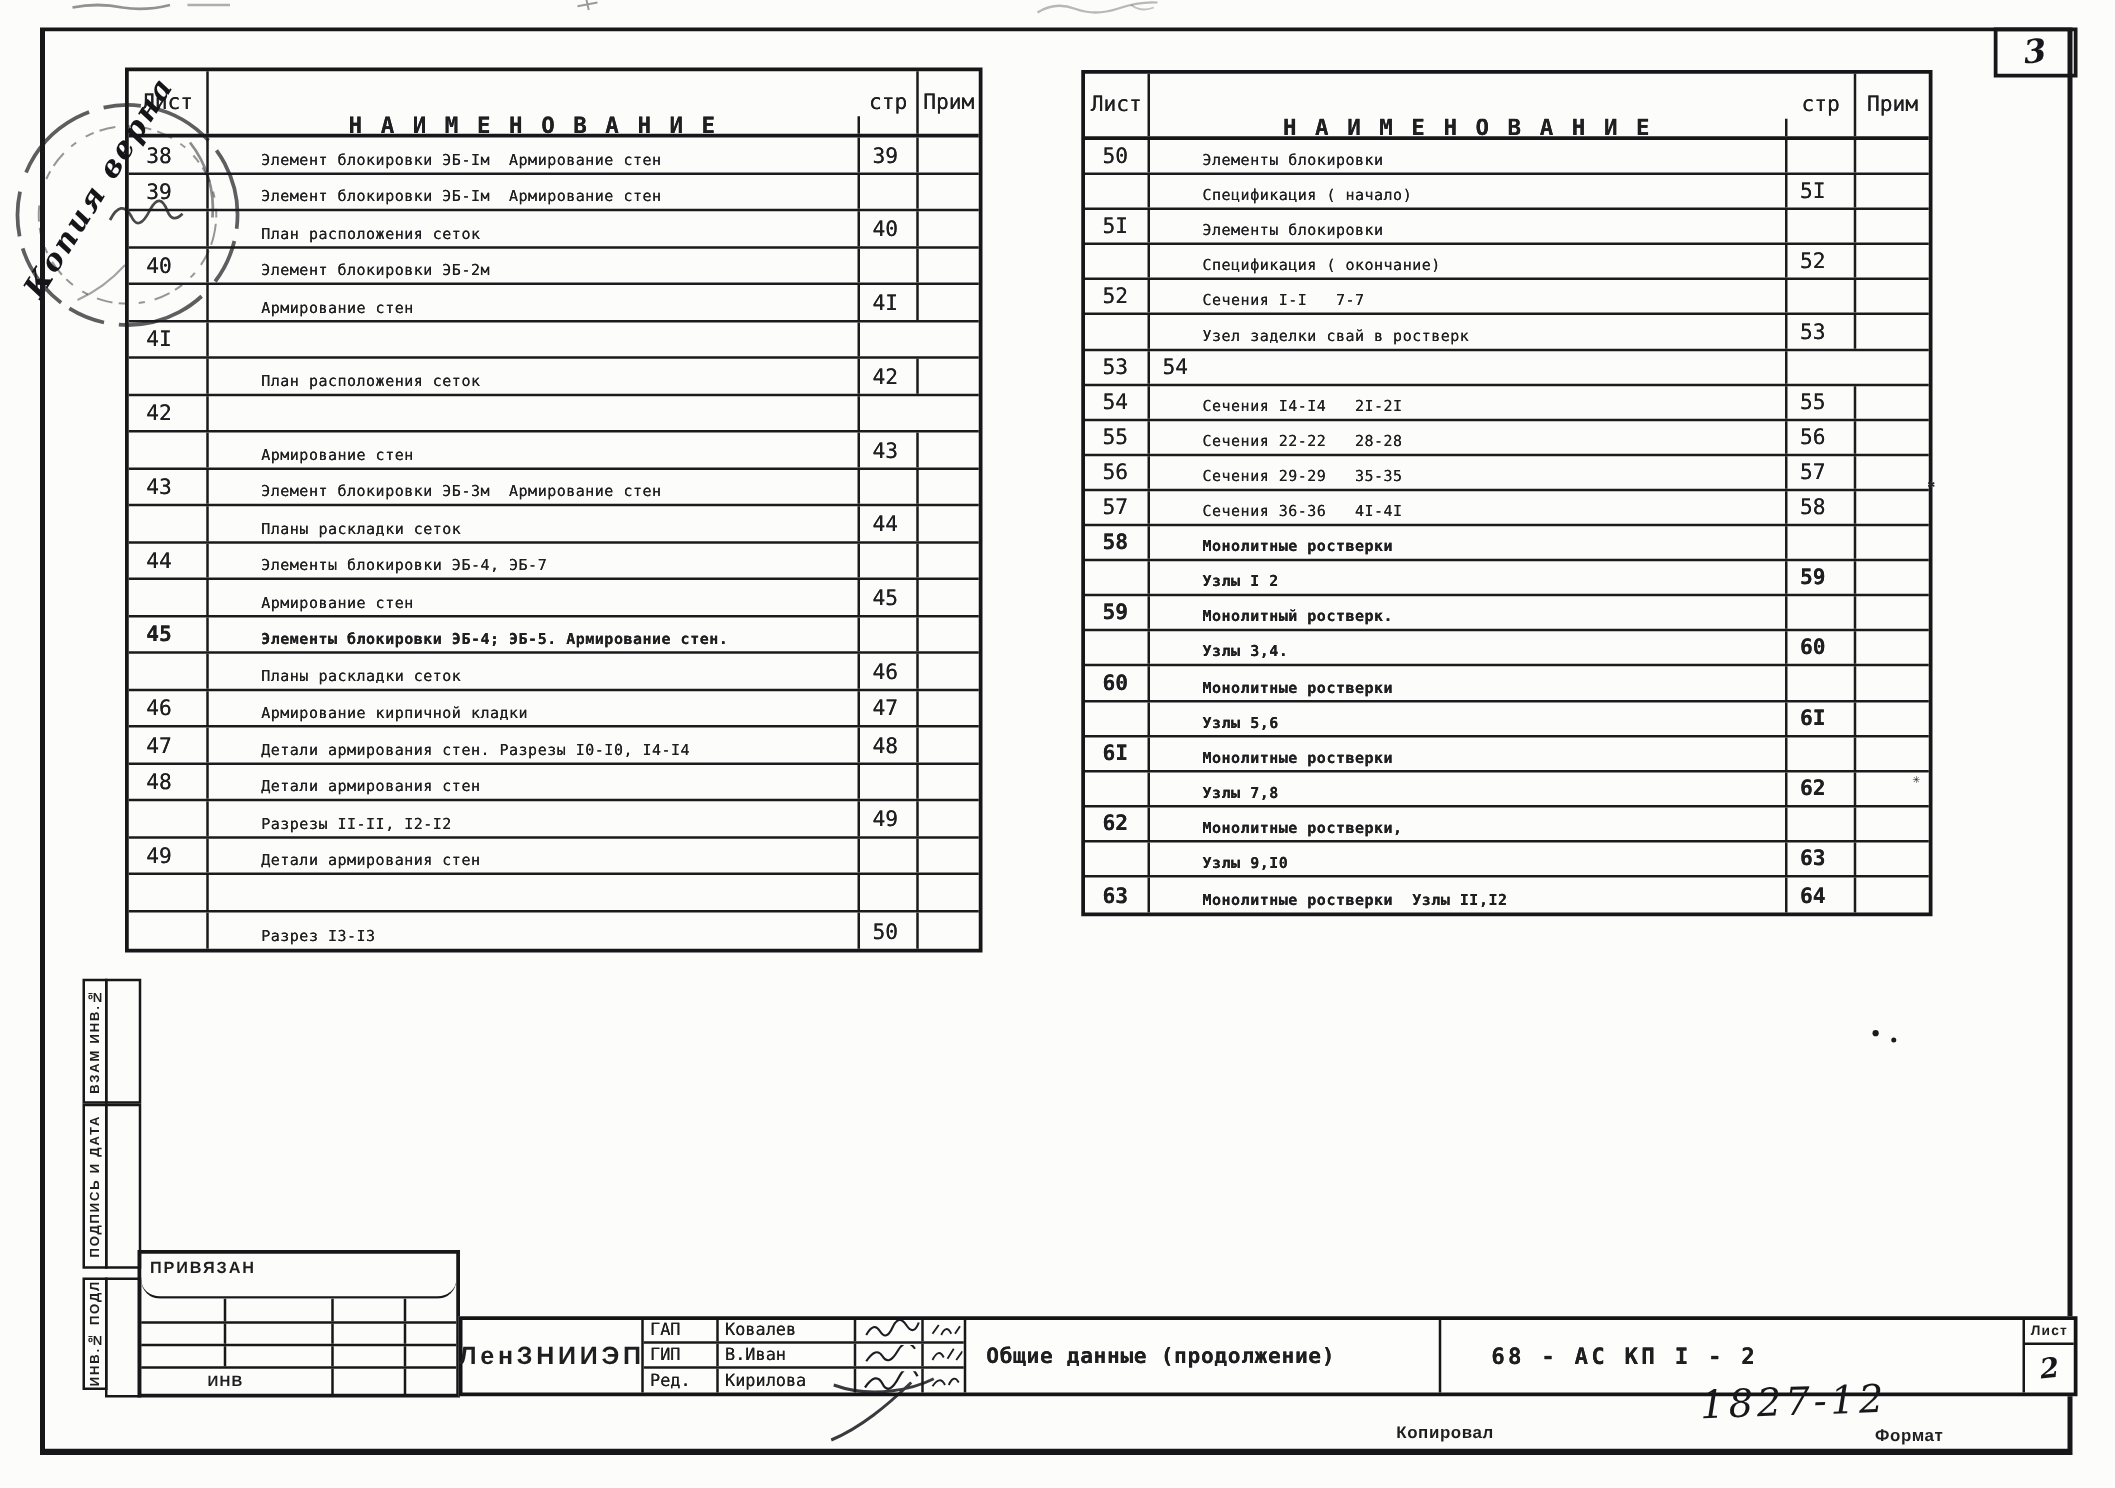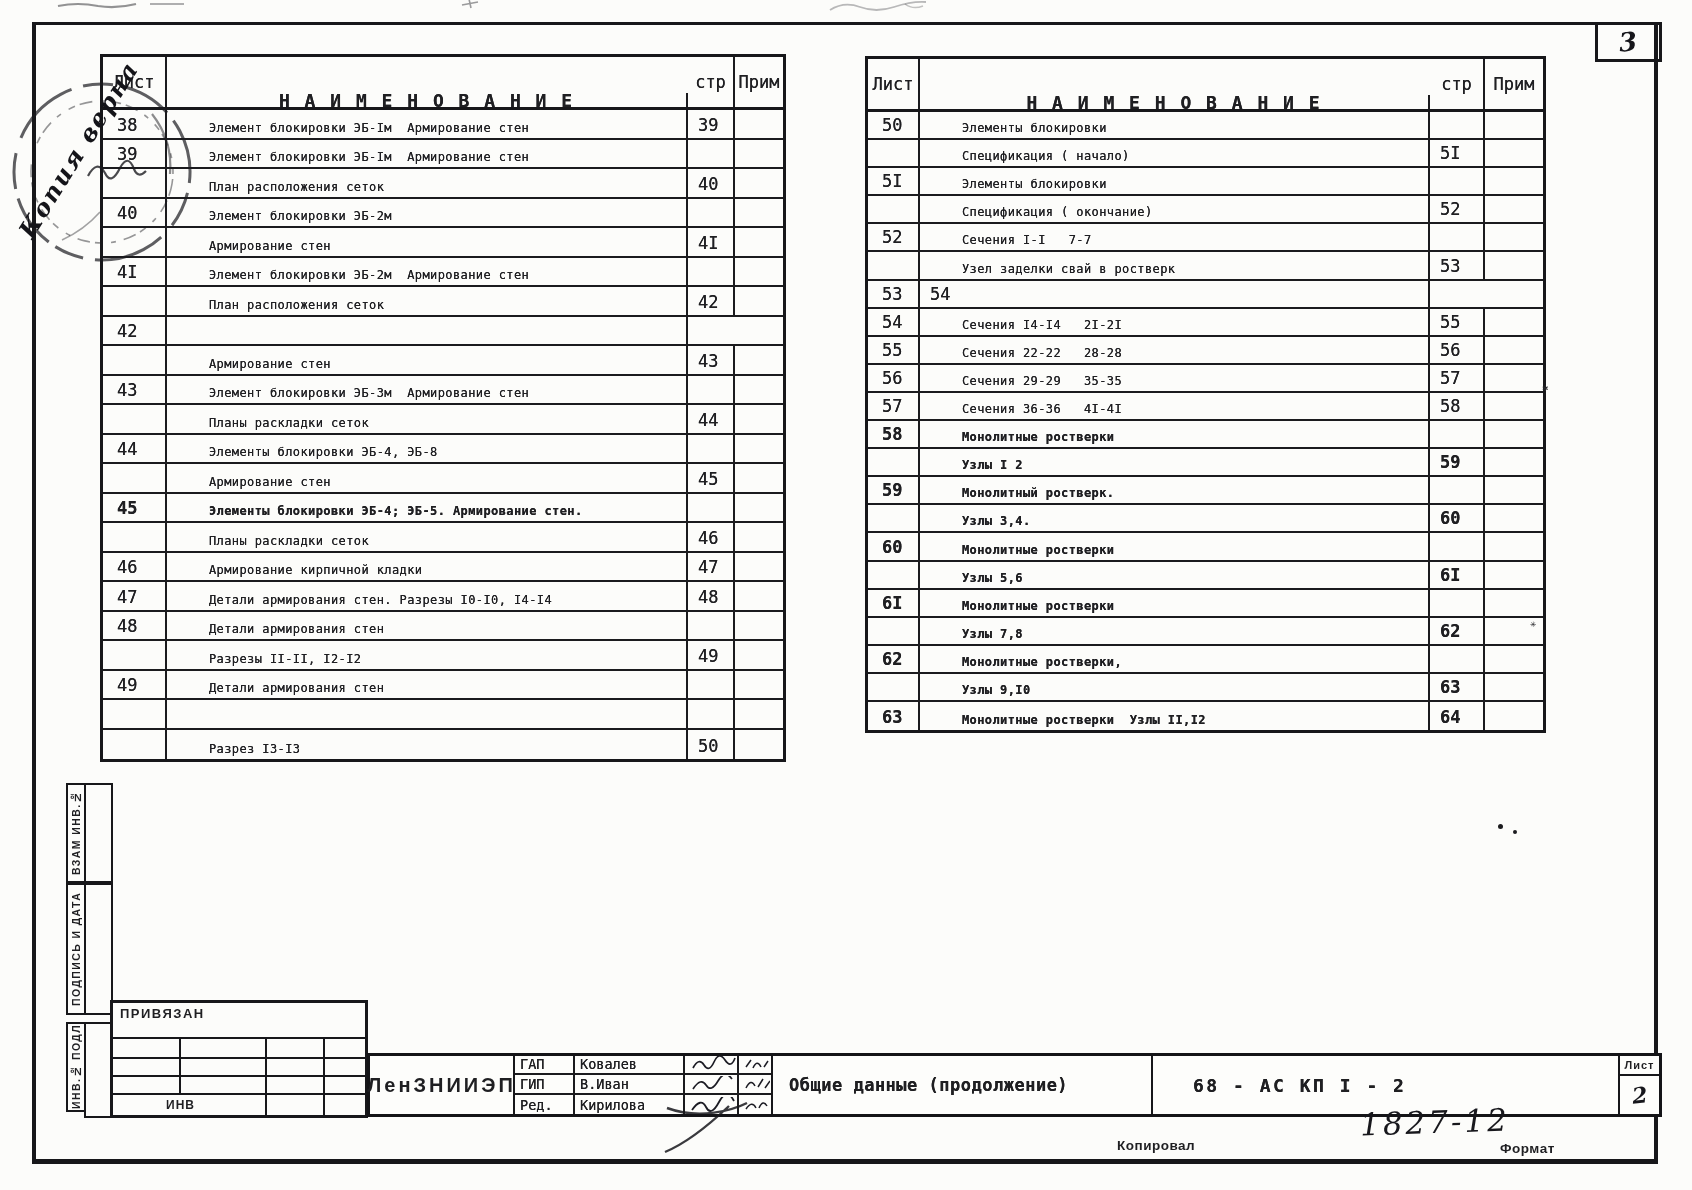--- a/index.html
+++ b/index.html
@@ -43,21 +43,21 @@
     width:100%;height:100%;display:flex;align-items:center;justify-content:center;
     writing-mode:vertical-rl;transform:rotate(180deg);
     font-family:"Liberation Sans",sans-serif;font-weight:bold;
     font-size:10.5px;letter-spacing:1.4px;white-space:nowrap;
   }
   
   .pv{position:absolute;left:110px;top:1000px;width:258px;height:118px;border:3px solid #17171a;box-sizing:border-box;}
   .pv-head{
     height:36px;border-bottom:2px solid #17171a;box-sizing:border-box;
     font-family:"Liberation Sans",sans-serif;font-weight:bold;font-size:13px;
-    letter-spacing:1.5px;padding:3px 0 0 7px;
+    letter-spacing:1.5px;padding:3px 0 0 7px;border-radius:15px;
   }
   .pv-row{display:grid;grid-template-columns:68px 86px 58px 1fr;border-bottom:2px solid #17171a;box-sizing:border-box;}
   .pv-row:last-child{border-bottom:none;}
   .pv-cell{border-right:2px solid #17171a;margin-left:48px;}
   .pv-cell:last-child{border-right:none;}
   .pv-inv{
     grid-column:span 2;font-family:"Liberation Sans",sans-serif;font-weight:bold;
     font-size:12px;letter-spacing:1px;padding:3px 0 0 5px;
   }
   
@@ -165,21 +165,20 @@
           <div class="cell c-note"></div>
         </div>
         <div class="trow">
           <div class="cell c-sheet"></div>
           <div class="cell c-name">Армирование стен</div>
           <div class="cell c-page">4I</div>
           <div class="cell c-note"></div>
         </div>
         <div class="trow">
           <div class="cell c-sheet">4I</div>
-          <div class="cell c-name">Элемент блокировки ЭБ-2м  Армирование стен</div>
           <div class="cell c-page"></div>
           <div class="cell c-note"></div>
         </div>
         <div class="trow">
           <div class="cell c-sheet"></div>
           <div class="cell c-name">План расположения сеток</div>
           <div class="cell c-page">42</div>
           <div class="cell c-note"></div>
         </div>
         <div class="trow">
@@ -200,21 +199,21 @@
           <div class="cell c-note"></div>
         </div>
         <div class="trow">
           <div class="cell c-sheet"></div>
           <div class="cell c-name">Планы раскладки сеток</div>
           <div class="cell c-page">44</div>
           <div class="cell c-note"></div>
         </div>
         <div class="trow">
           <div class="cell c-sheet">44</div>
-          <div class="cell c-name">Элементы блокировки ЭБ-4, ЭБ-8</div>
+          <div class="cell c-name">Элементы блокировки ЭБ-4, ЭБ-7</div>
           <div class="cell c-page"></div>
           <div class="cell c-note"></div>
         </div>
         <div class="trow">
           <div class="cell c-sheet"></div>
           <div class="cell c-name">Армирование стен</div>
           <div class="cell c-page">45</div>
           <div class="cell c-note"></div>
         </div>
         <div class="trow heavy">

